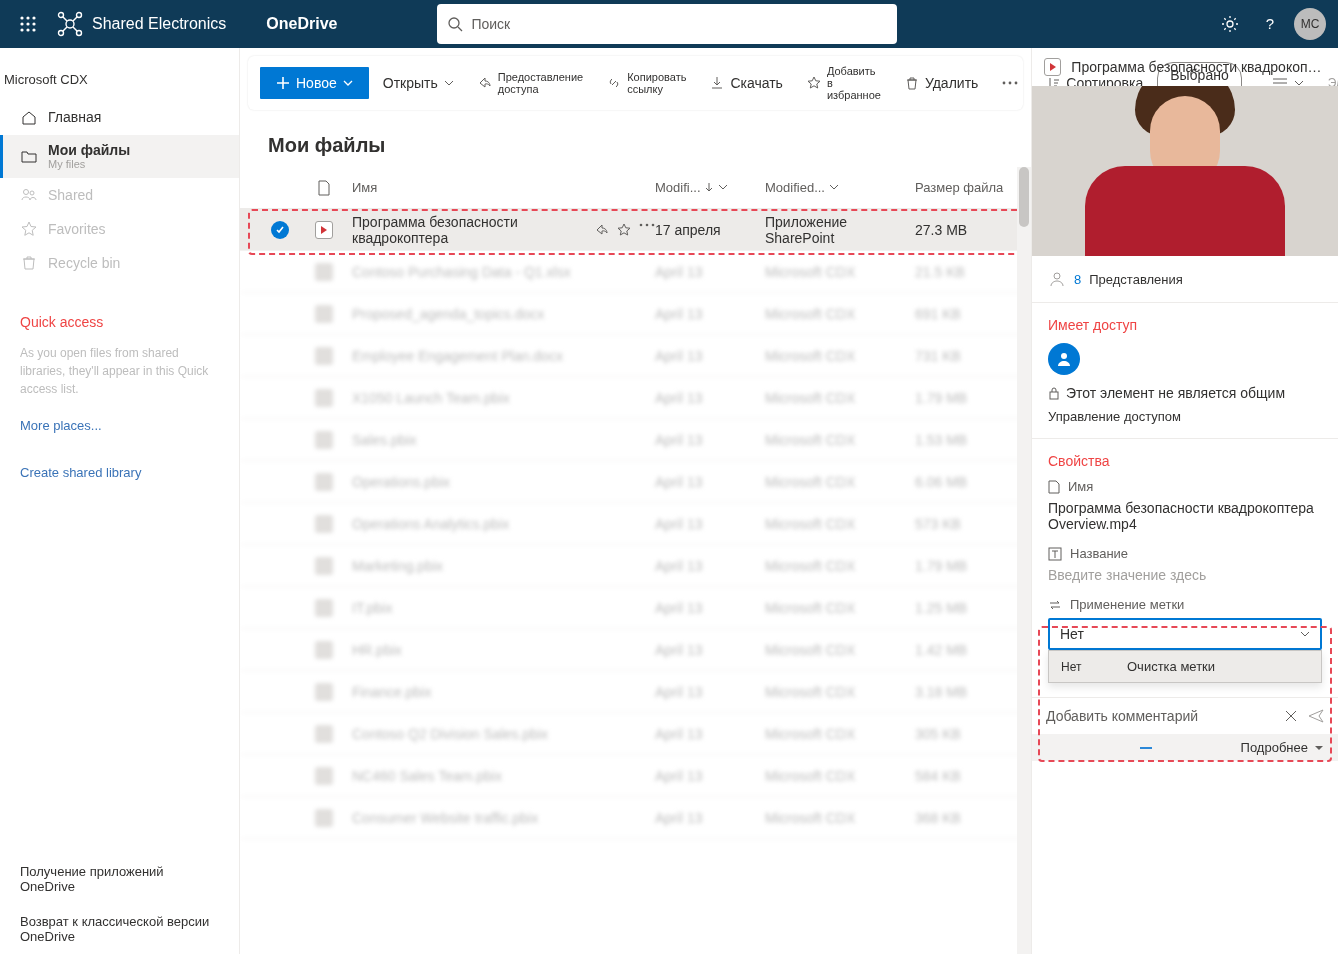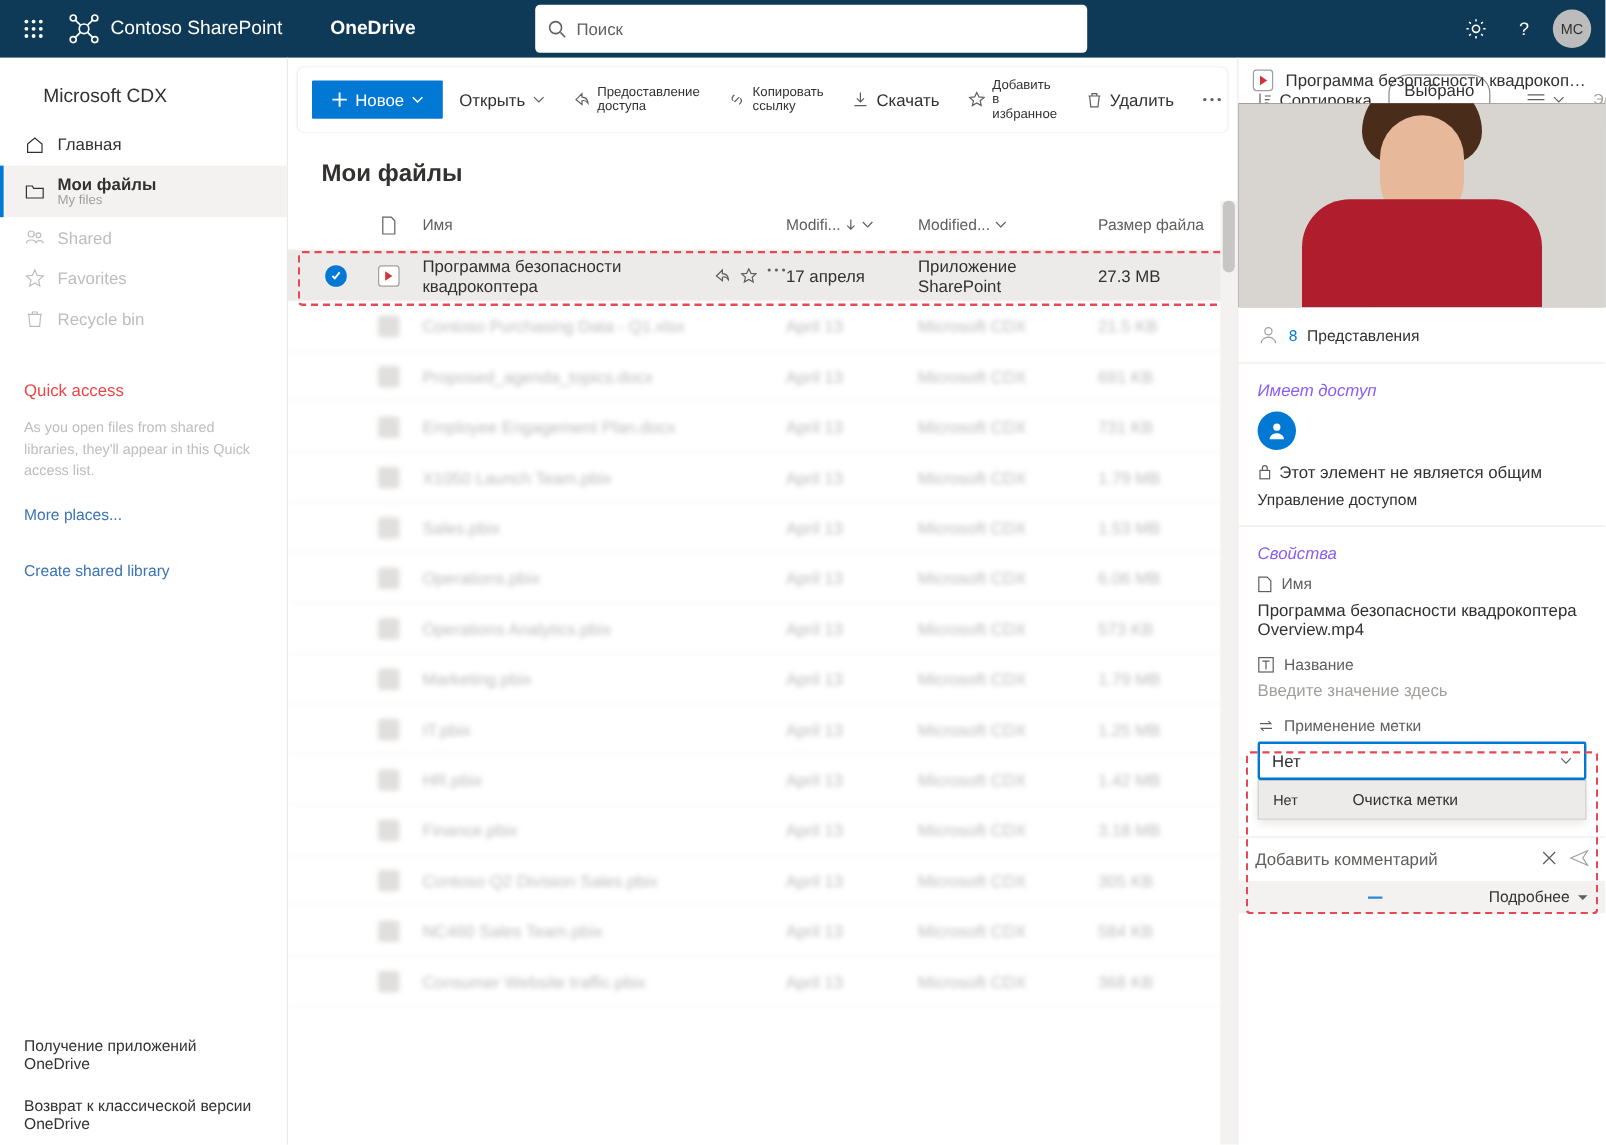--- a/index.html
+++ b/index.html
@@ -13,21 +13,21 @@
 .app-name { font-weight: 600; font-size: 16px; margin-right: 100px; }
 .searchbox { flex: 0 0 460px; height: 40px; background: #fff; border-radius: 4px; display: flex; align-items: center; padding: 0 10px; color: #605e5c; }
 .searchbox svg { margin-right: 8px; }
 .top-spacer { flex: 1; }
 .top-icon { width: 40px; height: 40px; display: flex; align-items: center; justify-content: center; cursor: pointer; }
 .avatar { width: 32px; height: 32px; border-radius: 50%; background: #bcbcbc; color: #323130; display: flex; align-items: center; justify-content: center; font-size: 12px; }
 
 
 .body { display: flex; height: calc(954px - 48px); }
 .sidebar { width: 240px; border-right: 1px solid #edebe9; padding-top: 10px; display: flex; flex-direction: column; }
-.sb-title { padding: 14px 36px; font-size: 16px; font-weight: 400; color: #323130; }
+.sb-title { padding: 14px 4px; font-size: 13px; font-weight: 400; color: #323130; }
 .sb-item { display: flex; align-items: center; padding: 8px 20px; cursor: pointer; font-size: 14px; color: #323130; gap: 10px; }
 .sb-item.selected { background: #f3f2f1; font-weight: 600; border-left: 3px solid #0078d4; padding-left: 17px; }
 .sb-item.dim { color: #bdbdbd; filter: blur(0.4px); }
 .sb-quick { padding: 14px 20px; color: #ef4444; font-size: 14px; filter: blur(0.4px); }
 .sb-quick-desc { padding: 0 20px 14px; color: #bdbdbd; font-size: 12px; line-height: 1.5; filter: blur(0.6px); }
 .sb-link { padding: 6px 20px; color: #3a73b7; font-size: 13px; filter: blur(0.6px); }
 .sb-spacer { flex: 1; }
 .sb-bottom { padding: 10px 20px; font-size: 13px; color: #323130; }
 
 .main { flex: 1; display: flex; flex-direction: column; border-right: 1px solid #edebe9; position: relative; min-width:0; }
@@ -66,34 +66,34 @@
 .d-head { display:flex; align-items:center; padding: 10px 12px; gap:10px; font-size:14px; }
 .d-preview { height: 170px; background: linear-gradient(135deg,#2a2a2a,#555); display:flex; align-items:center; justify-content:center; position:relative; overflow:hidden;}
 
 .person { position:relative; width:100%; height:100%;}
 .person .bg { position:absolute; inset:0; background:#d8d4cf;}
 .person .body { position:absolute; bottom:0; left:50%; transform:translateX(-50%); width:200px; height:90px; background:#b01e2e; border-radius:40px 40px 0 0;}
 .person .head { position:absolute; bottom:70px; left:50%; transform:translateX(-50%); width:70px; height:90px; background:#e8b89b; border-radius:40px;}
 .person .hair { position:absolute; bottom:120px; left:50%; transform:translateX(-50%); width:100px; height:70px; background:#4a2c1a; border-radius:50px 50px 30px 30px;}
 .d-views { padding: 14px 16px; display:flex; align-items:center; gap:8px; font-size:13px; border-bottom:1px solid #edebe9;}
 .d-section { padding: 14px 16px; border-bottom:1px solid #edebe9; }
-.d-section-title { font-size: 14px; font-weight:400; margin-bottom: 10px; color:#8b5cf6;font-style:italic;}
+.d-section-title { font-size: 14px; font-weight:400; margin-bottom: 10px; color:#ef4444;}
 .d-access-icn { width:32px; height:32px; border-radius:50%; background:#0078d4; display:flex; align-items:center; justify-content:center; margin-bottom:10px;}
 .d-link { color:#323130; font-size:13px; margin-top:8px; cursor:pointer;}
 .d-prop-label { font-size:13px; color:#605e5c; display:flex; align-items:center; gap:8px; margin-bottom:6px;}
 .d-prop-val { font-size:14px; margin-bottom:14px;}
 .d-input-ph { color:#a19f9d; font-size:14px; margin-bottom:14px;}
 .d-label-box { position:relative; }
 .d-dropdown { border:2px solid #0078d4; border-radius:2px; height:32px; display:flex; align-items:center; padding:0 10px; justify-content:space-between; background:#fff;}
 .d-dd-list { border:1px solid #c8c6c4; margin-top:0; background:#fff; box-shadow:0 4px 8px rgba(0,0,0,.1);}
 .d-dd-item { padding:8px 12px; display:flex; align-items:center; gap:16px; font-size:13px;}
 .d-dd-item.sel { background:#edebe9;}
 .d-dd-item .k { font-weight:400; min-width:50px; font-size:12px; white-space:nowrap;}
 .d-dd-item:nth-child(2) .k { font-size:10px; }
-.d-comment { border-top:1px solid #edebe9; padding:10px 14px; display:flex; gap:10px;}
+.d-comment { border-top:1px solid #edebe9; padding:10px 14px; display:flex; align-items:center; gap:10px;}
 .d-comment-input { flex:1; color:#605e5c; font-size:14px;}
 .d-footer { background:#f3f2f1; padding:6px 14px; text-align:right; font-size:13px; display:flex; align-items:center; justify-content:flex-end; gap:6px;}
 .hl2 { border:2px dashed #e74856; position:absolute; pointer-events:none; border-radius:4px;}
 
 svg { flex-shrink:0; }
 .faded { color:#a19f9d; }
 </style>
 </head>
 <body>
 
@@ -121,21 +121,21 @@
           <circle cx="22" cy="4" r="2.5"></circle>
           <circle cx="4" cy="22" r="2.5"></circle>
           <circle cx="22" cy="22" r="2.5"></circle>
           <line x1="6" y1="6" x2="10" y2="10"></line>
           <line x1="20" y1="6" x2="16" y2="10"></line>
           <line x1="6" y1="20" x2="10" y2="16"></line>
           <line x1="20" y1="20" x2="16" y2="16"></line>
         </g>
       </svg>
   </div>
-  <div class="brand-text">Contoso SharePoint</div>
+  <div class="brand-text">Shared Electronics</div>
   <div class="app-name">OneDrive</div>
   <div class="searchbox">
     <svg width="16" height="16" viewBox="0 0 16 16">
         <circle cx="7" cy="7" r="5" stroke="#605e5c" stroke-width="1.3" fill="none"></circle>
         <line x1="11" y1="11" x2="15" y2="15" stroke="#605e5c" stroke-width="1.3"></line>
       </svg>
     <span>Поиск</span>
   </div>
   <div class="top-spacer"></div>
   <div class="top-icon">

